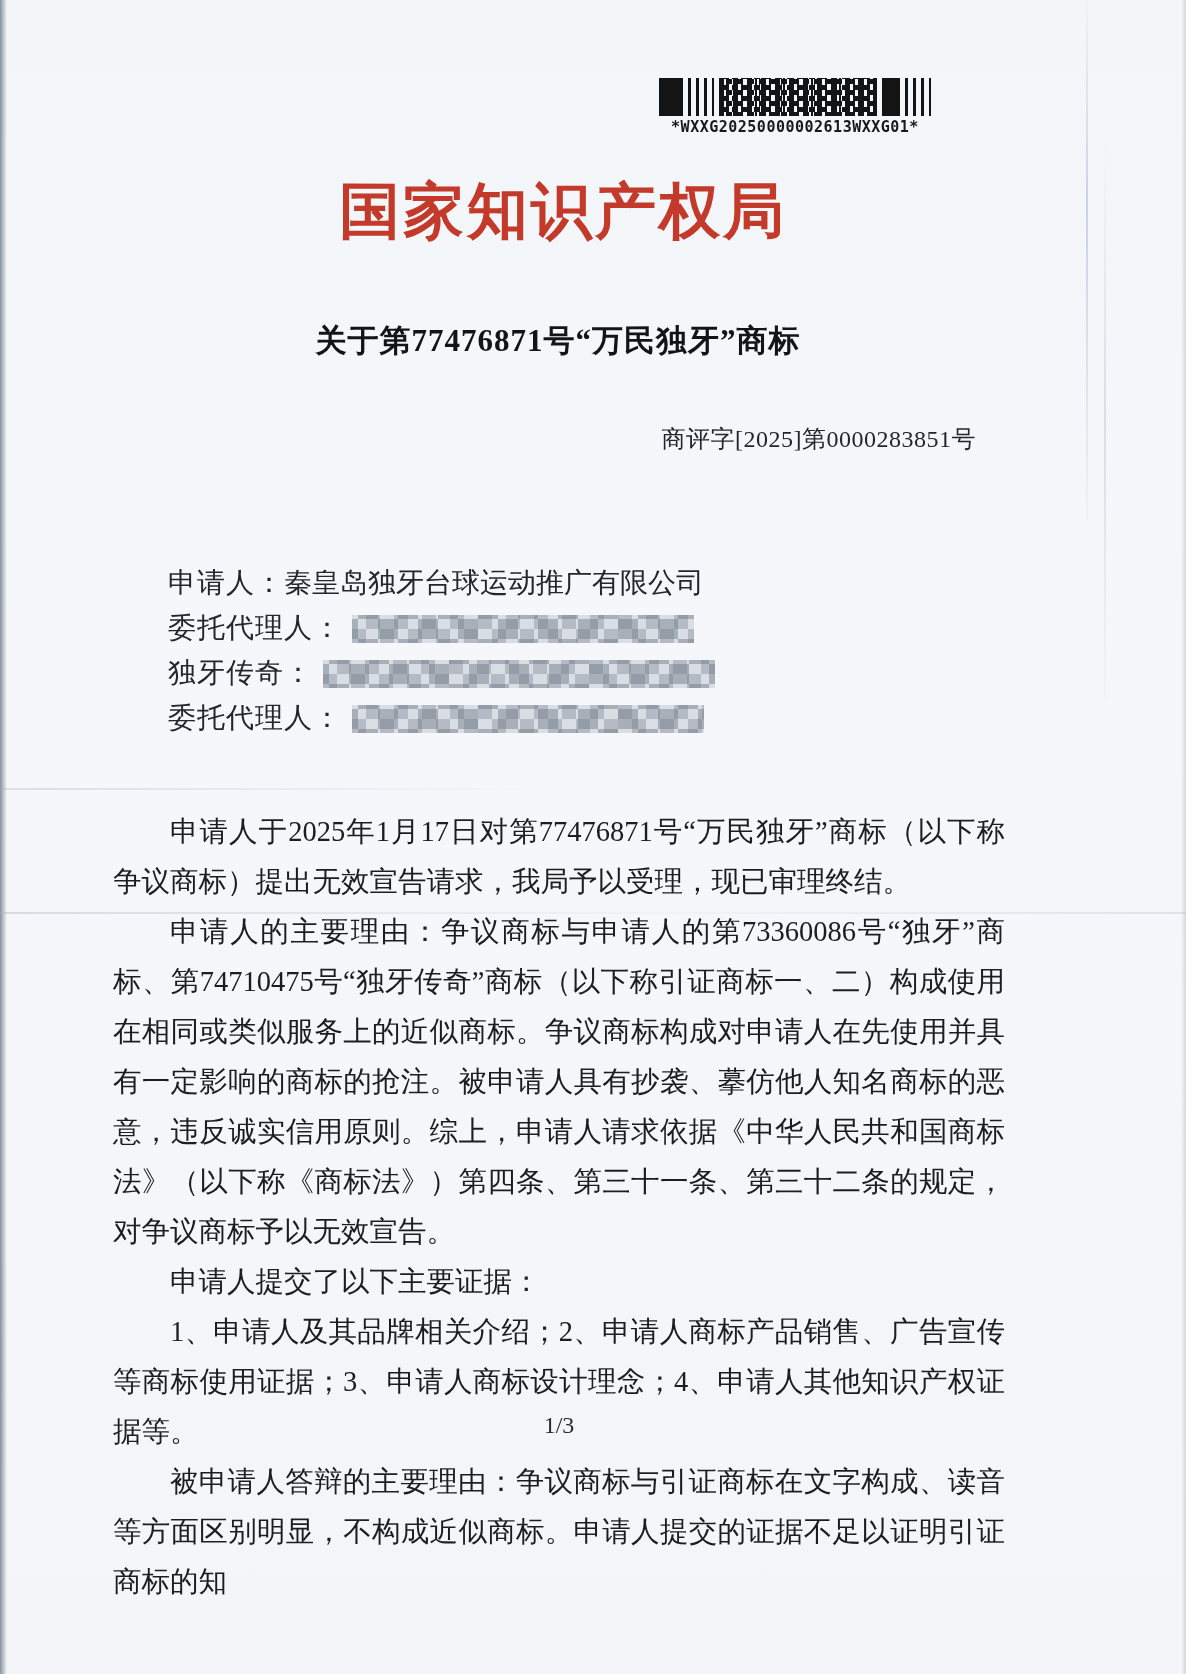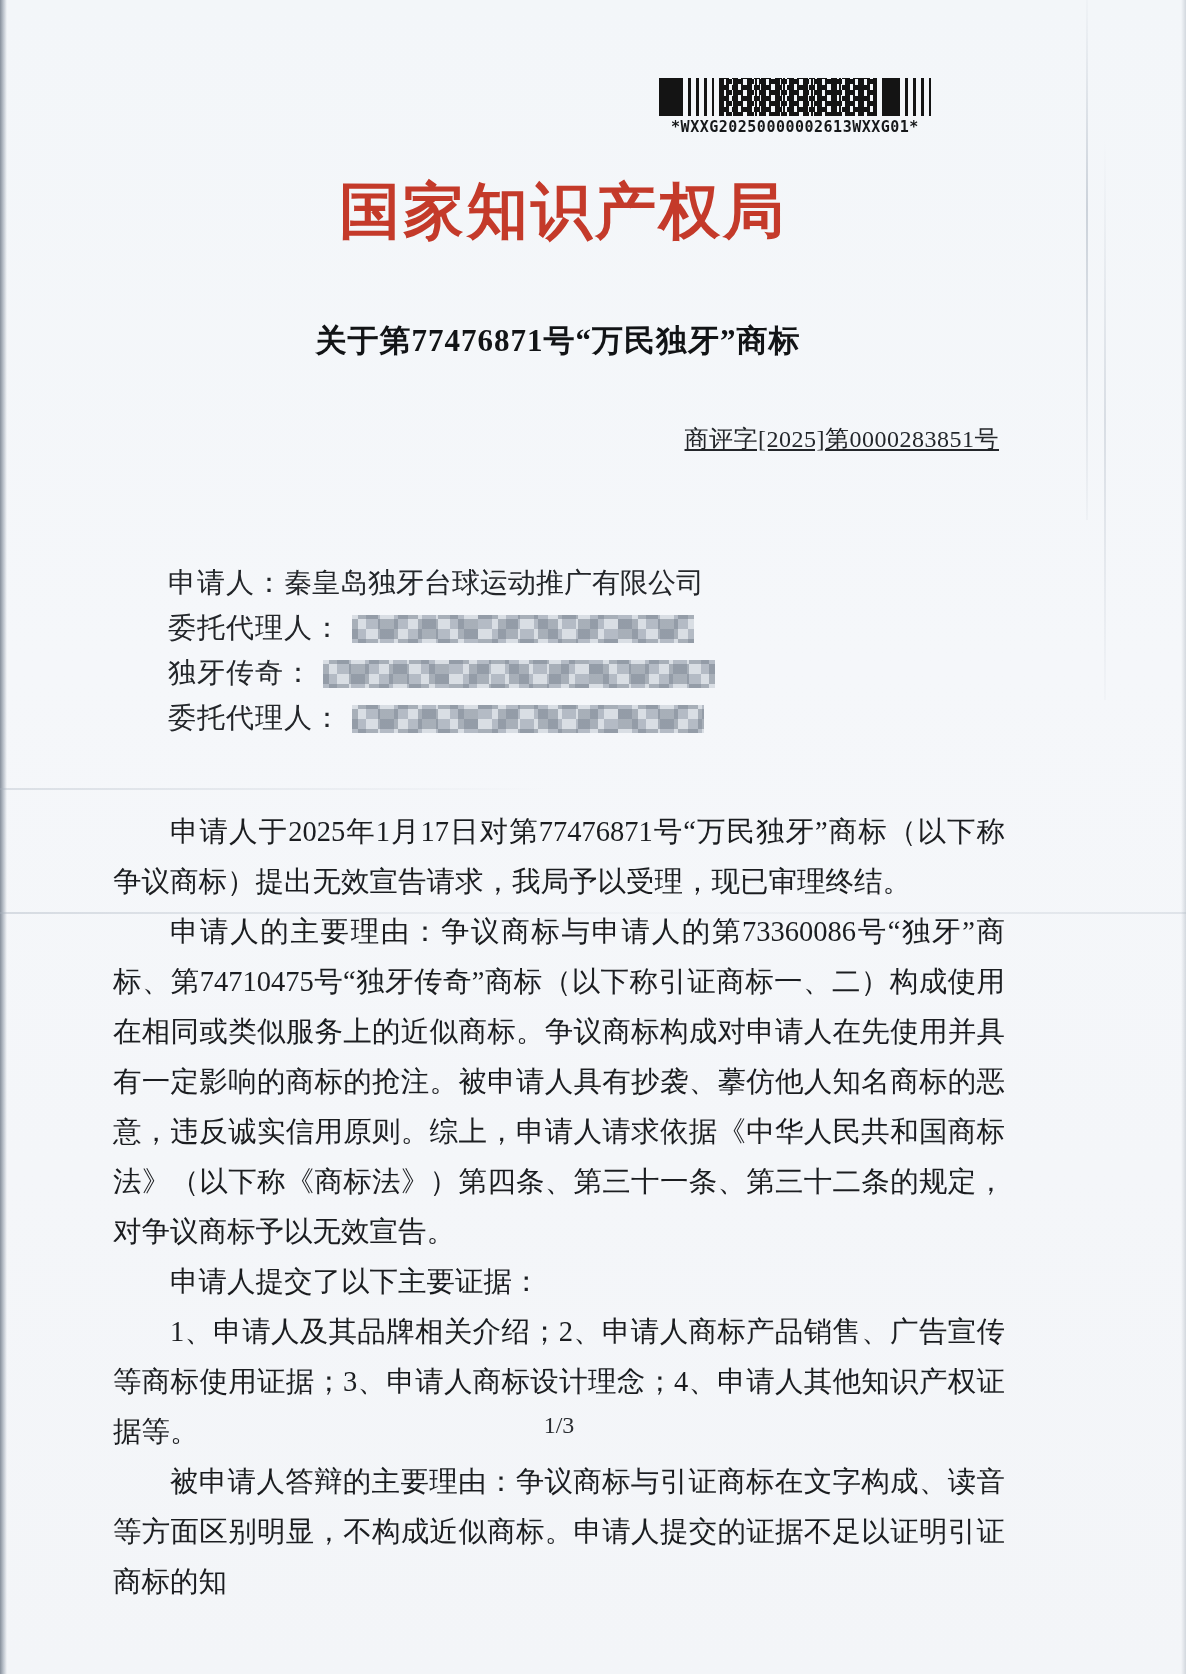--- a/index.html
+++ b/index.html
@@ -38,21 +38,21 @@
       repeating-conic-gradient(#141414 0% 25%,rgba(0,0,0,0) 0% 50%) 2px 1px/11px 11px,
       repeating-linear-gradient(90deg,#141414 0 5px,rgba(0,0,0,0) 5px 8px,#141414 8px 10px,rgba(0,0,0,0) 10px 14px);}
   .barcode-text{margin-top:2px;font-family:"DejaVu Sans Mono","Liberation Mono",monospace;
     font-weight:bold;font-size:15px;letter-spacing:.5px;color:#16181a;}
 
   
   .agency-title{position:absolute;top:166px;left:0;width:1116px;margin:5px;text-align:center;
     color:#c43a2a;font-size:61px;font-weight:bold;letter-spacing:3px;}
   .doc-title{position:absolute;top:316px;left:0;width:1116px;text-align:center;
     font-size:31px;font-weight:bold;line-height:38px;color:#121416;letter-spacing:1px;margin-top:6px;}
-  .ref-number{position:absolute;top:423px;right:187px;font-size:24px;color:#23262a;letter-spacing:.5px;text-decoration:underline;}
+  .ref-number{position:absolute;top:423px;right:210px;font-size:24px;color:#23262a;letter-spacing:.5px;}
 
   
   .parties{position:absolute;top:560px;left:168px;font-size:28px;line-height:45px;color:#23262a;}
   .party-line{white-space:nowrap;}
   .party-label{letter-spacing:1px;}
   .redacted{display:inline-block;height:28px;vertical-align:-6px;margin-left:10px;
     background:
       repeating-conic-gradient(rgba(108,118,132,.45) 0% 25%,rgba(0,0,0,0) 0% 50%) 6px 4px/40px 40px,
       repeating-conic-gradient(#b4bbc5 0% 25%,#d9dee4 0% 50%) 0 0/28px 28px;}
   .redacted.w1{width:342px;}

